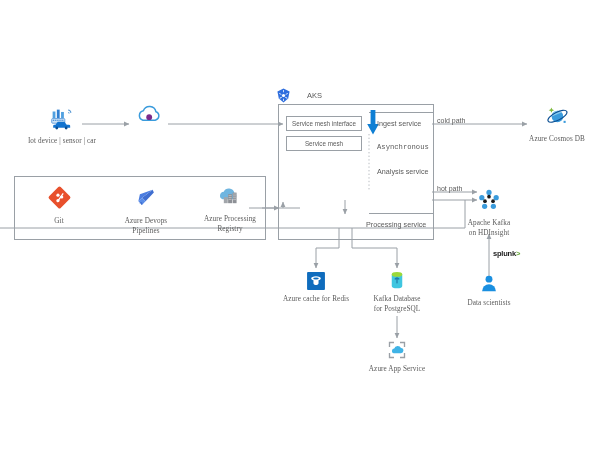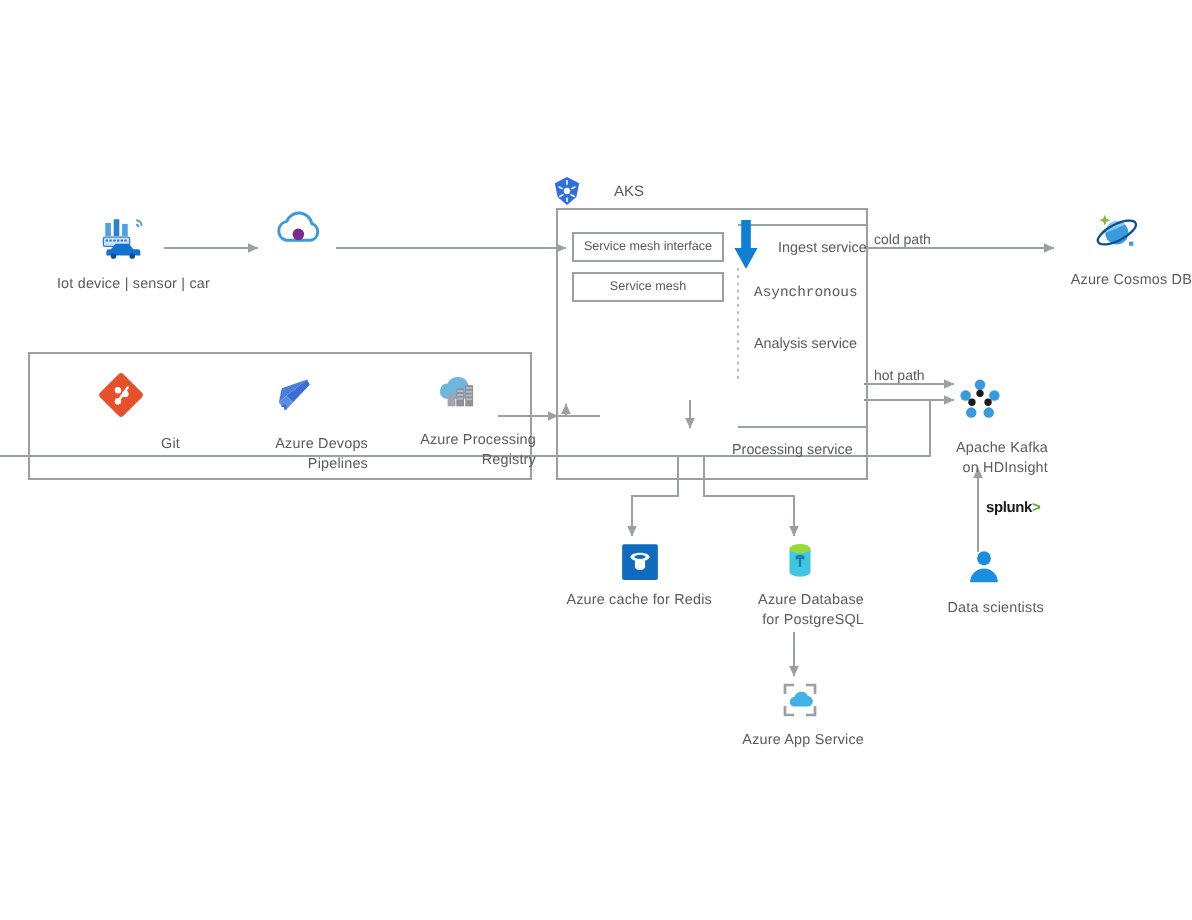--- a/index.html
+++ b/index.html
@@ -2,21 +2,21 @@
 <html><head>
 <meta charset="utf-8">
 <style>
   html,body{margin:0;padding:0;background:#ffffff;}
   body{
     width:596px;height:460px;position:relative;overflow:hidden;
     font-family:"Liberation Sans","DejaVu Sans",sans-serif;
     color:#595959;
   }
   #canvas{position:absolute;left:0;top:0;width:596px;height:460px;}
-  .node{position:absolute;text-align:right;}
+  .node{position:absolute;text-align:center;font-family:Liberation Serif, serif;}
   .node .lbl{
     font-size:7.2px;line-height:9.5px;color:#5a5a5a;
     white-space:pre-line;letter-spacing:.1px;margin-top:3px;
   }
   .ico{width:30px;height:30px;margin:0 auto;position:relative;}
   .grp-box{position:absolute;border:1px solid #9aa0a6;box-sizing:border-box;}
   .aks-box{position:absolute;border:1px solid #9aa0a6;box-sizing:border-box;}
   .aks-tag{position:absolute;display:flex;align-items:center;gap:16px;}
   .aks-tag .txt{font-size:7.5px;color:#5a5a5a;}
   .mesh-box{
@@ -105,21 +105,21 @@
 
 <div class="mesh-box" style="left:286px;top:116px;width:76px;height:15px;">Service mesh interface</div>
 <div class="mesh-box" style="left:286px;top:136px;width:76px;height:15px;">Service mesh</div>
 
 <div style="position:absolute;left:366px;top:110px;width:14px;height:26px;">
   <svg viewBox="0 0 14 26" width="14" height="26">
     <path d="M4.6 0 h4.8 v14 h3.4 L7 24.5 L1.2 14 h3.4 z" fill="#0f7fd4"></path>
   </svg>
 </div>
 
-<div class="svc-txt" style="left:377px;top:119px;margin-left:12px;">Ingest service</div>
+<div class="svc-txt" style="left:377px;top:119px;">Ingest service</div>
 <div class="svc-txt" style="left:377px;top:143px;font-family:Liberation Mono, monospace;">Asynchronous</div>
 <div class="svc-txt" style="left:377px;top:167px;">Analysis service</div>
 
 <div class="svc-txt" style="left:322px;top:220px;padding-left:44px;">Processing service</div>
 
 <div class="path-txt" style="left:437px;top:117px;">cold path</div>
 <div class="path-txt" style="left:437px;top:185px;">hot path</div>
 
 <div class="node" style="left:19px;top:104px;width:86px;">
   <div class="ico">
@@ -270,21 +270,21 @@
   <div class="ico" style="height:24px;">
     <svg viewBox="0 0 32 32" width="24" height="24">
       <path d="M9 8.5 h14 v15.5 a7 3.1 0 0 1 -14 0z" fill="#3fc6e0"></path>
       <ellipse cx="16" cy="8.5" rx="7" ry="3.1" fill="#9bd93a"></ellipse>
       <g fill="#1a6fa0" opacity=".85">
         <rect x="15.2" y="12.5" width="1.6" height="8"></rect>
         <path d="M13 13.4 q3-1.4 6 0 v2.4 q-3-1.4-6 0z"></path>
       </g>
     </svg>
   </div>
-  <div class="lbl">Azure Database
+  <div class="lbl">Kafka Database
 for PostgreSQL</div>
 </div>
 
 <div class="node" style="left:362px;top:338px;width:70px;">
   <div class="ico" style="height:24px;">
     <svg viewBox="0 0 32 32" width="24" height="24">
       <g fill="none" stroke="#9aa0a6" stroke-width="1.8">
         <path d="M6 12 V6 h6"></path>
         <path d="M26 12 V6 h-6"></path>
         <path d="M6 20 v6 h6"></path>

